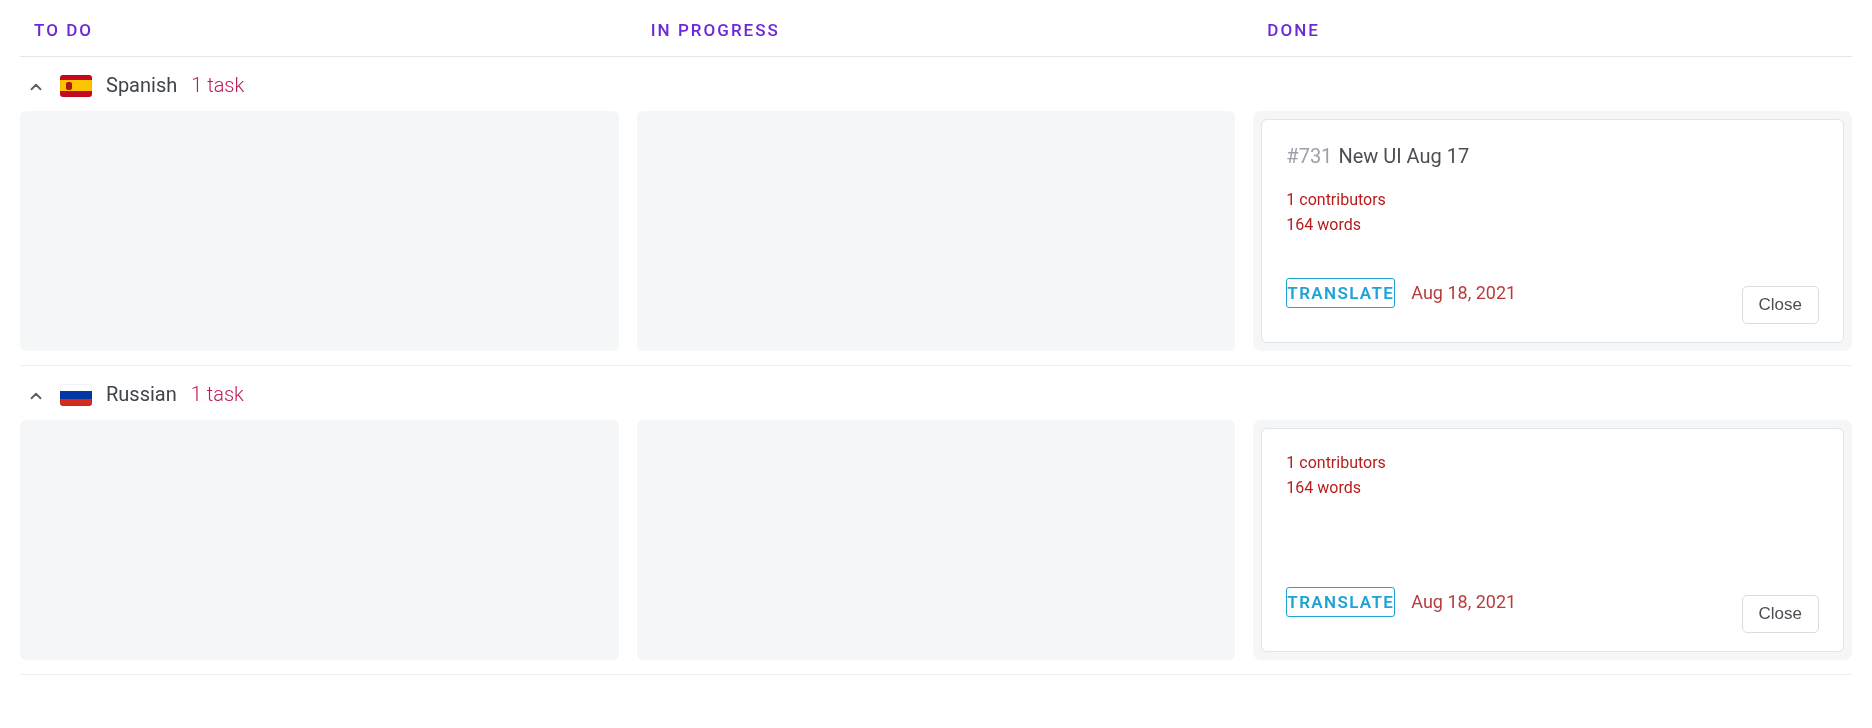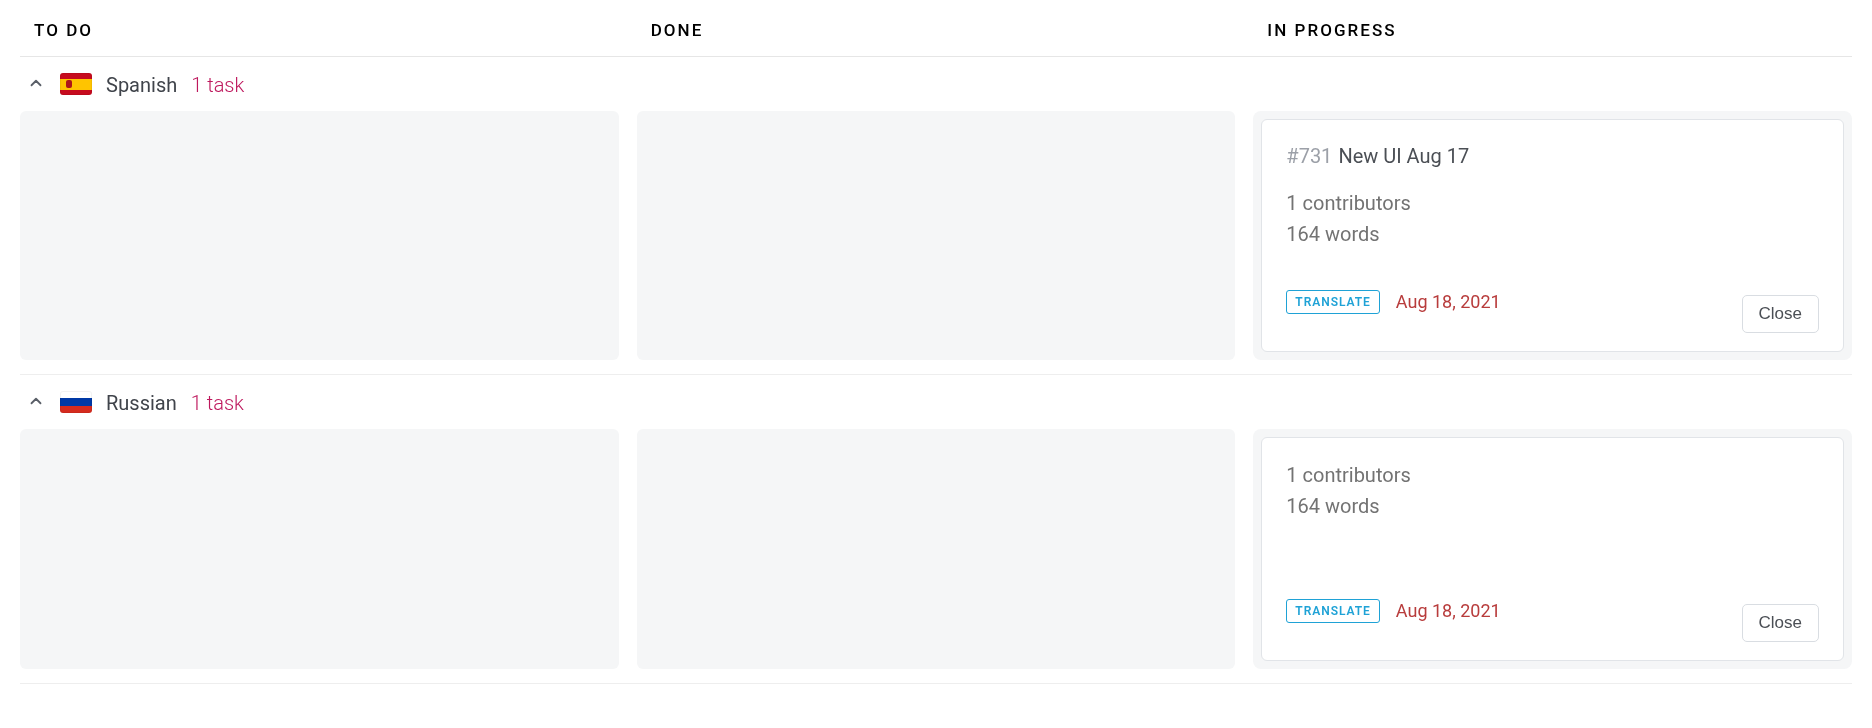--- a/index.html
+++ b/index.html
@@ -14,28 +14,28 @@
   .col-headers {
     display: grid;
     grid-template-columns: repeat(3, 1fr);
     column-gap: 18px;
     padding: 20px 0 16px 0;
     border-bottom: 1px solid #e6e6e6;
   }
   .col-headers .hcell {
     font-size: 17px;
     letter-spacing: 0.12em;
-    color: #000000;
+    color: #6d28d9;
     font-weight: 500;
     padding-left: 14px;
   }
   .group { border-bottom: 1px solid #eeeeee; padding-bottom: 14px; }
   .group-header {
     display: flex;
-    align-items: flex-start;
+    align-items: flex-end;
     gap: 14px;
     padding: 16px 0 14px 6px;
   }
   .chevron {
     width: 20px; height: 20px;
     display: inline-flex; align-items: center; justify-content: center;
     cursor: pointer;
     color: #5a5f68;
   }
   .chevron svg { width: 18px; height: 18px; }
@@ -84,29 +84,29 @@
   .card {
     background: #fff;
     border: 1px solid #e1e4e8;
     border-radius: 6px;
     padding: 22px 24px 18px;
     display: flex; flex-direction: column;
     min-height: 224px;
   }
   .card-title { font-size: 20px; color: #4b4f55; margin-bottom: 18px; line-height: 1.4; }
   .card-title .task-id { color: #9ca0a8; margin-right: 6px; }
-  .meta-line { font-size: 20px; color: #737373; line-height: 1.55; }
+  .meta-line { font-size: 16px; color: #b91c1c; line-height: 1.55; }
   .card-footer { margin-top: auto; display: flex; align-items: center; gap: 16px; padding-top: 20px; }
   .badge-translate {
     border: 1px solid #1fa2d6;
     color: #1fa2d6;
-    font-size: 12px;
+    font-size: 17px;
     letter-spacing: 0.08em;
     font-weight: 600;
-    padding: 4px 8px;
+    padding: 4px 0;
     border-radius: 3px;
     background: #fff;
   }
   .due-date { color: #b83c3c; font-size: 18px; }
   .spacer { flex: 1; }
   .close-btn {
     background: #fff;
     border: 1px solid #d9dde2;
     color: #4b4f55;
     font-size: 17px;
@@ -116,22 +116,22 @@
     margin-top: 25px;
   }
 </style>
 </head>
 <body>
 
 <div class="board-outer">
 
   <div class="col-headers">
     <div class="hcell">TO DO</div>
+    <div class="hcell">IN PROGRESS</div>
     <div class="hcell">DONE</div>
-    <div class="hcell">IN PROGRESS</div>
   </div>
 
   <div class="group">
     <div class="group-header">
       <span class="chevron">
         <svg viewBox="0 0 24 24" fill="none" stroke="currentColor" stroke-width="2.4" stroke-linecap="round" stroke-linejoin="round">
             <polyline points="6 15 12 9 18 15"></polyline>
           </svg>
       </span>
       <span class="flag flag-es"></span>

